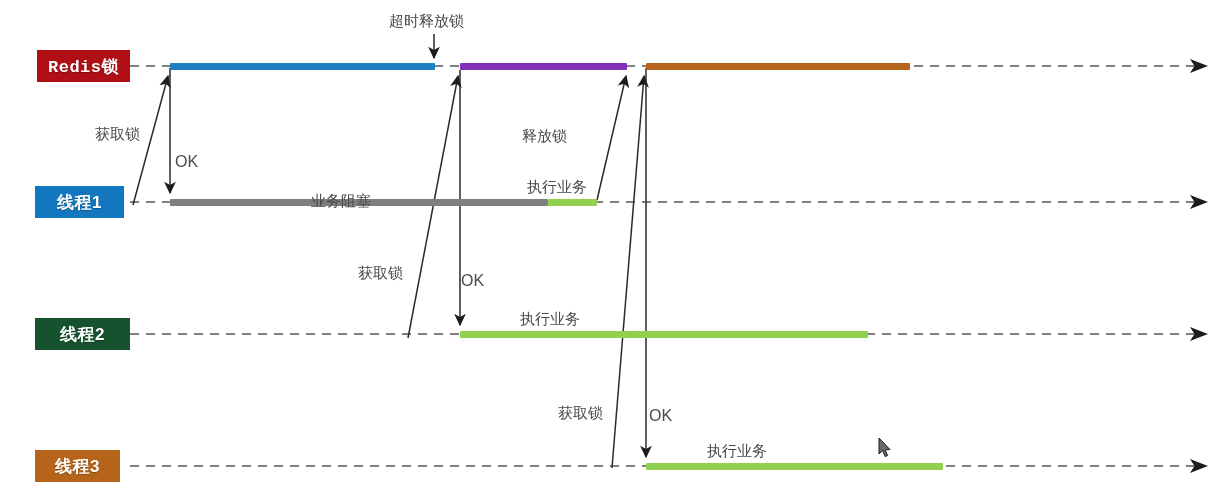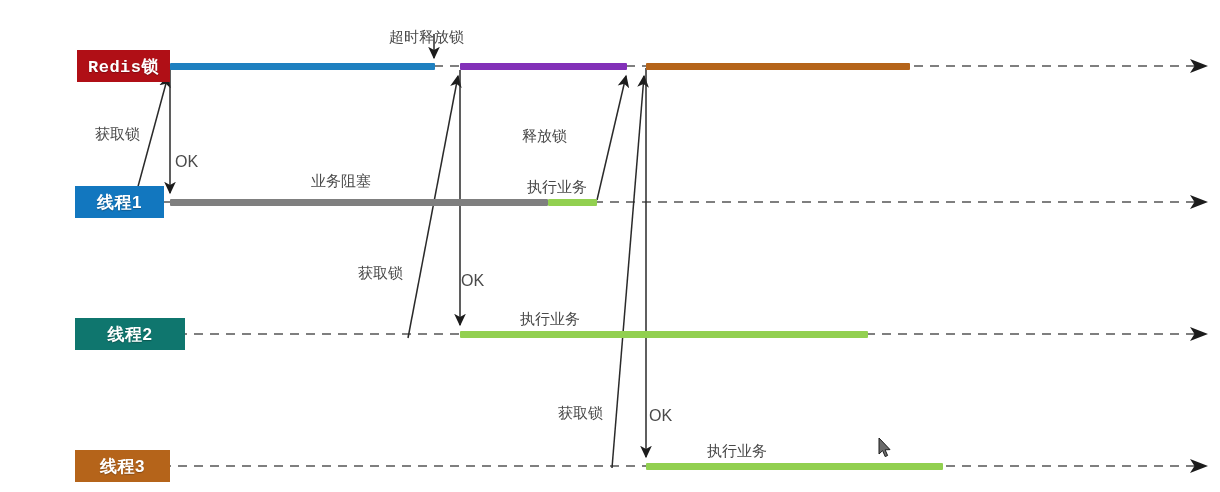--- a/index.html
+++ b/index.html
@@ -21,21 +21,20 @@
     position: absolute;
     box-sizing: border-box;
     color: #ffffff;
     font-size: 17px;
     font-weight: 700;
     letter-spacing: 0.5px;
     display: flex;
     align-items: center;
     justify-content: center;
     text-shadow: 0 1px 1px rgba(0,0,0,0.28);
-    margin-left: 40px;
   }
   .bar {
     position: absolute;
     border-radius: 1px;
   }
   .annot {
     position: absolute;
     color: #4a4a4a;
     font-size: 16px;
     white-space: nowrap;
@@ -123,44 +122,44 @@
   </svg>
 
   <div class="lane-label" style="left:37px; top:50px; width:93px; height:32px; background:#B00F16; font-family:'Liberation Mono','DejaVu Sans Mono',monospace;">
     <span>Redis锁</span>
   </div>
 
   <div class="lane-label" style="left:35px; top:186px; width:89px; height:32px; background:#1277BF;">
     <span>线程1</span>
   </div>
 
-  <div class="lane-label" style="left:35px; top:318px; width:110px; height:32px; background:#0f766e;">
+  <div class="lane-label" style="left:35px; top:318px; width:95px; height:32px; background:#14532d;">
     <span>线程2</span>
   </div>
 
-  <div class="lane-label" style="left:35px; top:450px; width:95px; height:32px; background:#B5641A;">
+  <div class="lane-label" style="left:35px; top:450px; width:85px; height:32px; background:#B5641A;">
     <span>线程3</span>
   </div>
 
   <div class="bar" style="left:170px; top:63px; width:265px; height:7px; background:#1E80C0;"></div>
   <div class="bar" style="left:460px; top:63px; width:167px; height:7px; background:#8230B8;"></div>
   <div class="bar" style="left:646px; top:63px; width:264px; height:7px; background:#B5641A;"></div>
 
   <div class="bar" style="left:170px; top:199px; width:378px; height:7px; background:#7F7F7F;"></div>
   <div class="bar" style="left:548px; top:199px; width:49px; height:7px; background:#92D050;"></div>
 
   <div class="bar" style="left:460px; top:331px; width:408px; height:7px; background:#92D050;"></div>
 
   <div class="bar" style="left:646px; top:463px; width:297px; height:7px; background:#92D050;"></div>
 
-  <div class="annot cn" style="left:389px; top:12px;margin-top:16px;">超时释放锁</div>
+  <div class="annot cn" style="left:389px; top:12px;">超时释放锁</div>
   <div class="annot cn" style="left:95px; top:125px;">获取锁</div>
   <div class="annot" style="left:175px; top:153px;">OK</div>
   <div class="annot cn" style="left:522px; top:127px;">释放锁</div>
-  <div class="annot cn" style="left:311px; top:172px;font-family:Liberation Mono, monospace;">业务阻塞</div>
+  <div class="annot cn" style="left:311px; top:192px;font-family:Liberation Mono, monospace;">业务阻塞</div>
   <div class="annot cn" style="left:527px; top:178px;">执行业务</div>
   <div class="annot cn" style="left:358px; top:264px;">获取锁</div>
   <div class="annot" style="left:461px; top:272px;">OK</div>
   <div class="annot cn" style="left:520px; top:310px;">执行业务</div>
   <div class="annot cn" style="left:558px; top:404px;">获取锁</div>
   <div class="annot" style="left:649px; top:407px;">OK</div>
   <div class="annot cn" style="left:707px; top:442px;">执行业务</div>
 
   <div class="cursor" style="left:878px; top:437px;">
     <svg viewBox="0 0 14 22" width="14" height="22">

